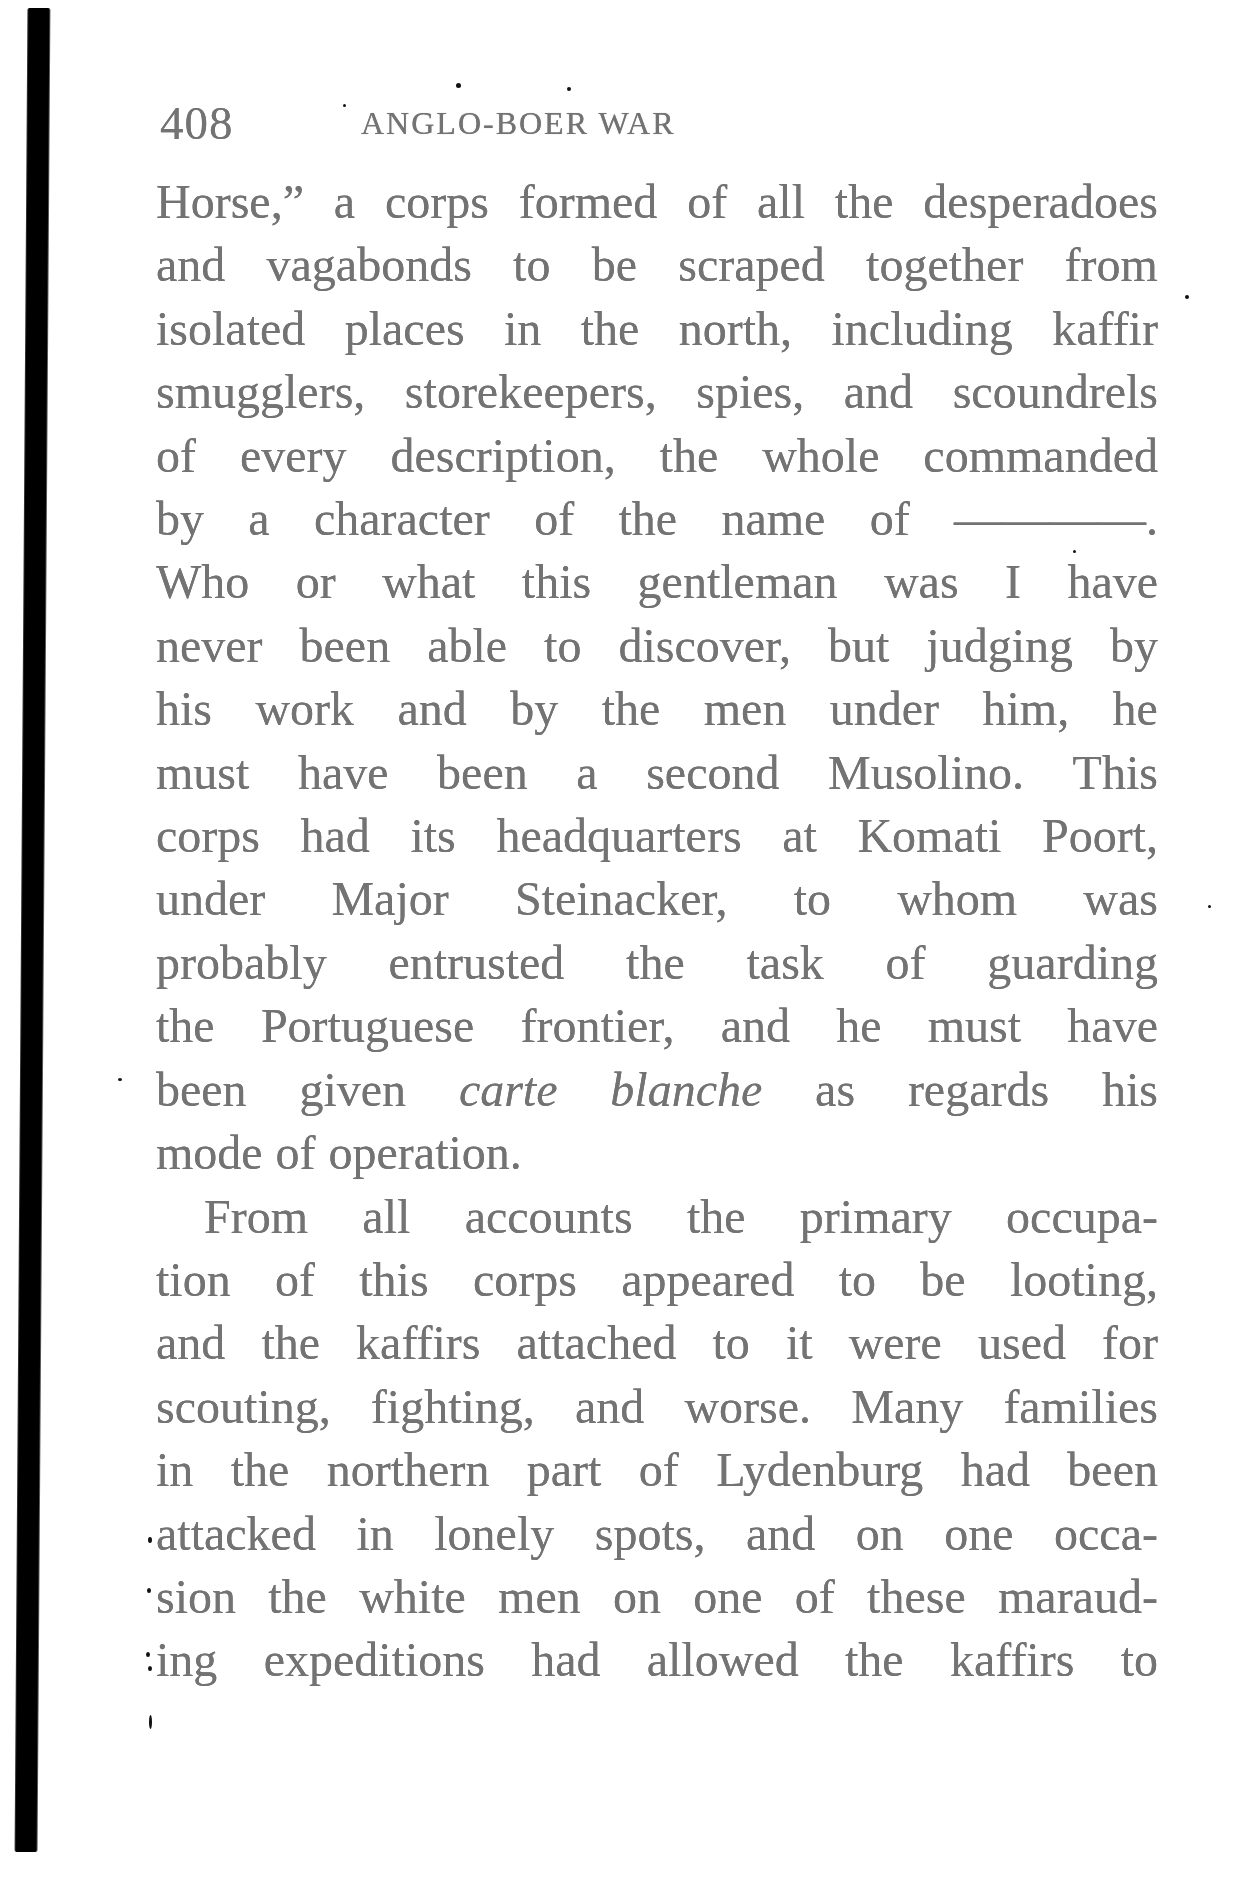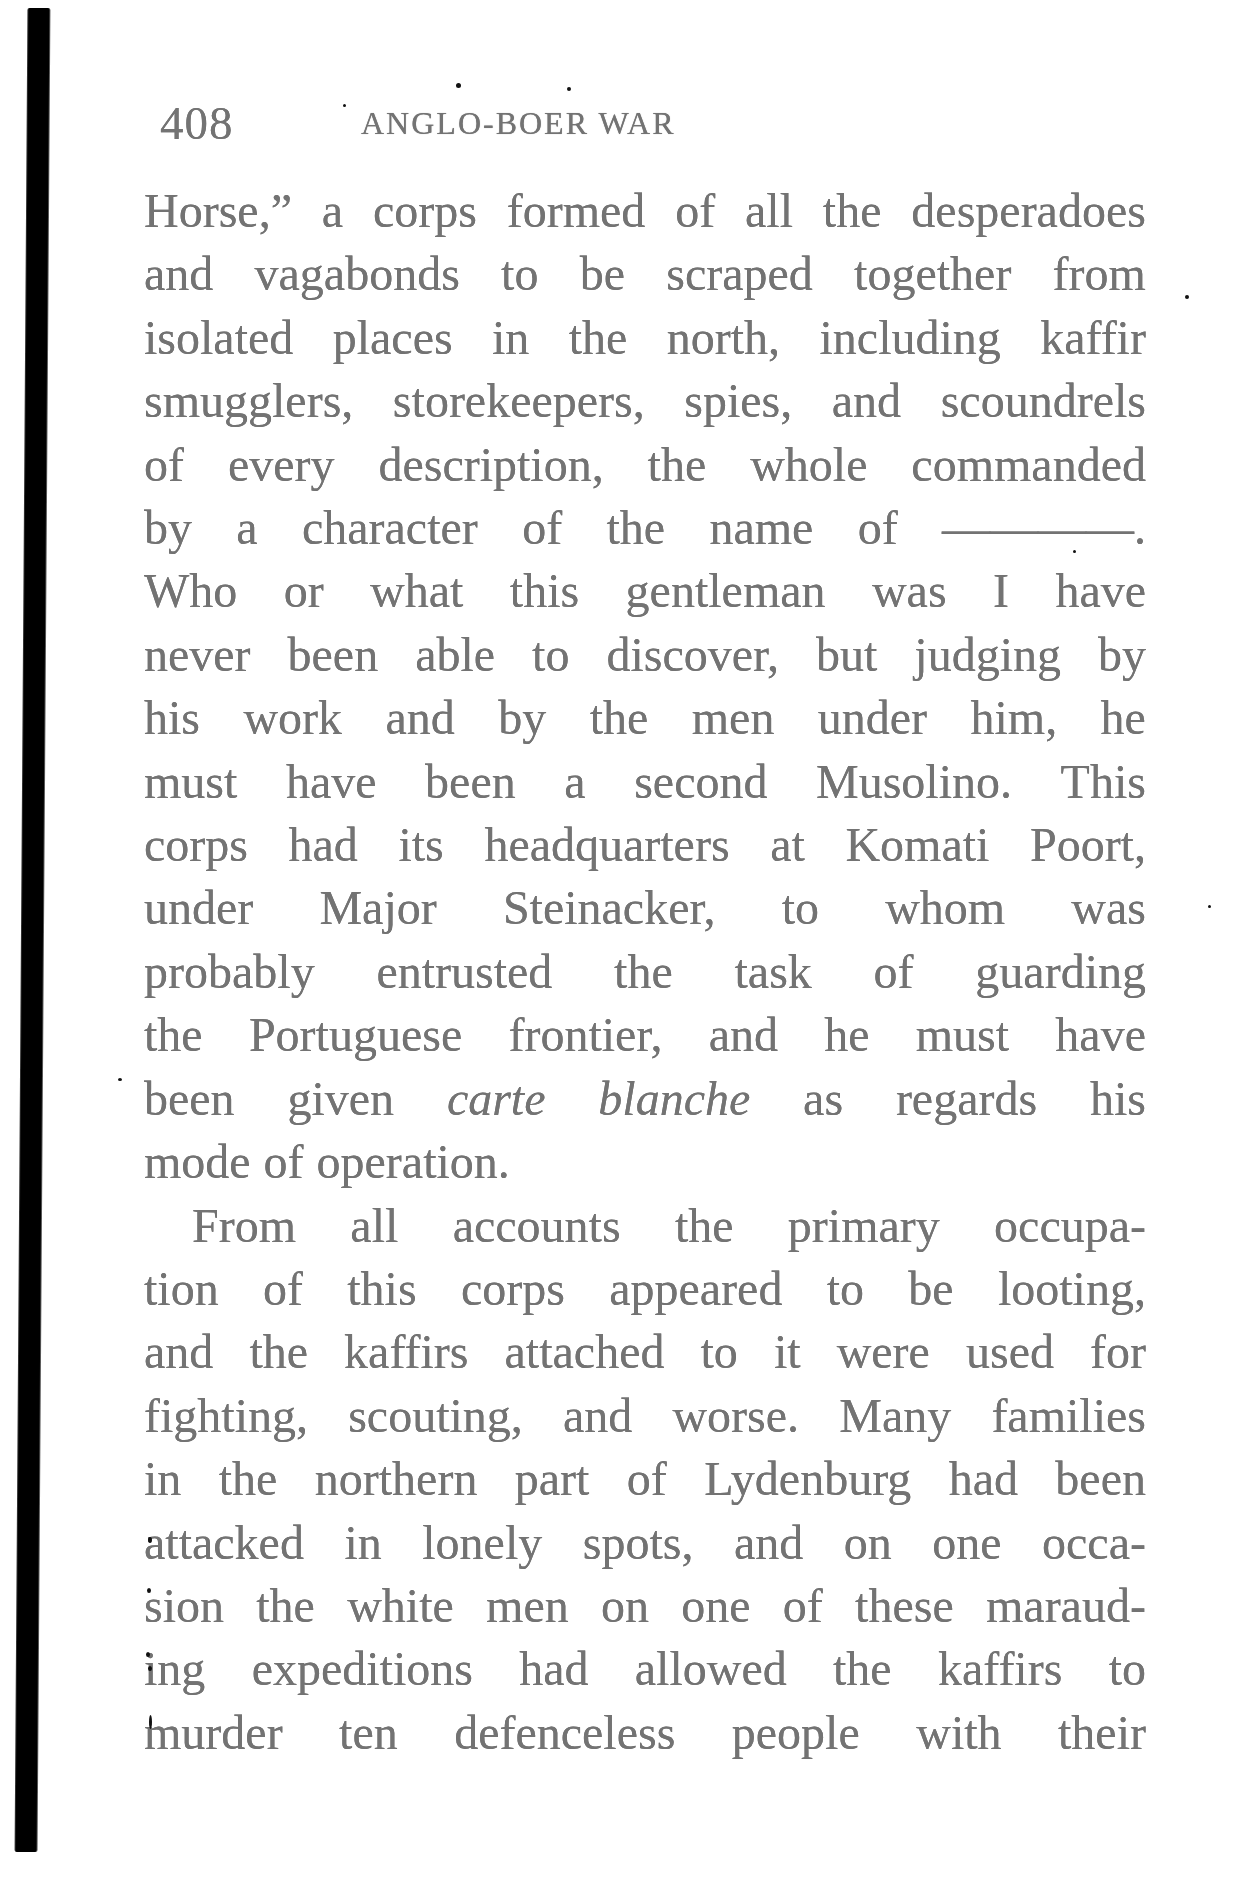--- a/index.html
+++ b/index.html
@@ -30,24 +30,23 @@
   }
   .running-header{
     position:absolute;left:361px;top:100px;
     font-size:32px;line-height:47px;
     letter-spacing:2px;
     text-shadow:0 0 .7px currentColor;
     white-space:nowrap;
   }
   .text-block{
     position:absolute;
-    left:144px;top:170px;width:1002px;
+    left:156px;top:170px;width:1002px;
     font-size:48px;line-height:63.4px;
     text-shadow:0 0 .6px currentColor;
-    margin-top:9px;
   }
   .line{display:flex;white-space:nowrap;}
   .line.just{justify-content:space-between;}
   .line:not(.just){column-gap:.27em;}
   .line.indent{padding-left:48px;}
   .w.it{font-style:italic;}
   .speck{position:absolute;background:#111;border-radius:50%;}
 </style>
 </head>
 <body>
@@ -226,22 +225,22 @@
         <span class="w">the</span>
         <span class="w">kaffirs</span>
         <span class="w">attached</span>
         <span class="w">to</span>
         <span class="w">it</span>
         <span class="w">were</span>
         <span class="w">used</span>
         <span class="w">for</span>
       </div>
       <div class="line just">
+        <span class="w">scouting,</span>
         <span class="w">fighting,</span>
-        <span class="w">scouting,</span>
         <span class="w">and</span>
         <span class="w">worse.</span>
         <span class="w">Many</span>
         <span class="w">families</span>
       </div>
       <div class="line just">
         <span class="w">in</span>
         <span class="w">the</span>
         <span class="w">northern</span>
         <span class="w">part</span>
@@ -272,28 +271,20 @@
         <span class="w">maraud-</span>
       </div>
       <div class="line just">
         <span class="w">ing</span>
         <span class="w">expeditions</span>
         <span class="w">had</span>
         <span class="w">allowed</span>
         <span class="w">the</span>
         <span class="w">kaffirs</span>
         <span class="w">to</span>
-      </div>
-      <div class="line just">
-        <span class="w">murder</span>
-        <span class="w">ten</span>
-        <span class="w">defenceless</span>
-        <span class="w">people</span>
-        <span class="w">with</span>
-        <span class="w">their</span>
       </div>
     </div>
 
 <div class="speck" style="left: 456px; top: 83px; width: 5px; height: 5px;"></div>
     <div class="speck" style="left: 567px; top: 87px; width: 4px; height: 4px;"></div>
     <div class="speck" style="left: 343px; top: 104px; width: 3px; height: 3px;"></div>
     <div class="speck" style="left: 1185px; top: 295px; width: 4px; height: 4px;"></div>
     <div class="speck" style="left: 1073px; top: 550px; width: 3px; height: 3px;"></div>
     <div class="speck" style="left: 118px; top: 1078px; width: 4px; height: 3px;"></div>
     <div class="speck" style="left: 1208px; top: 905px; width: 3px; height: 3px;"></div>

